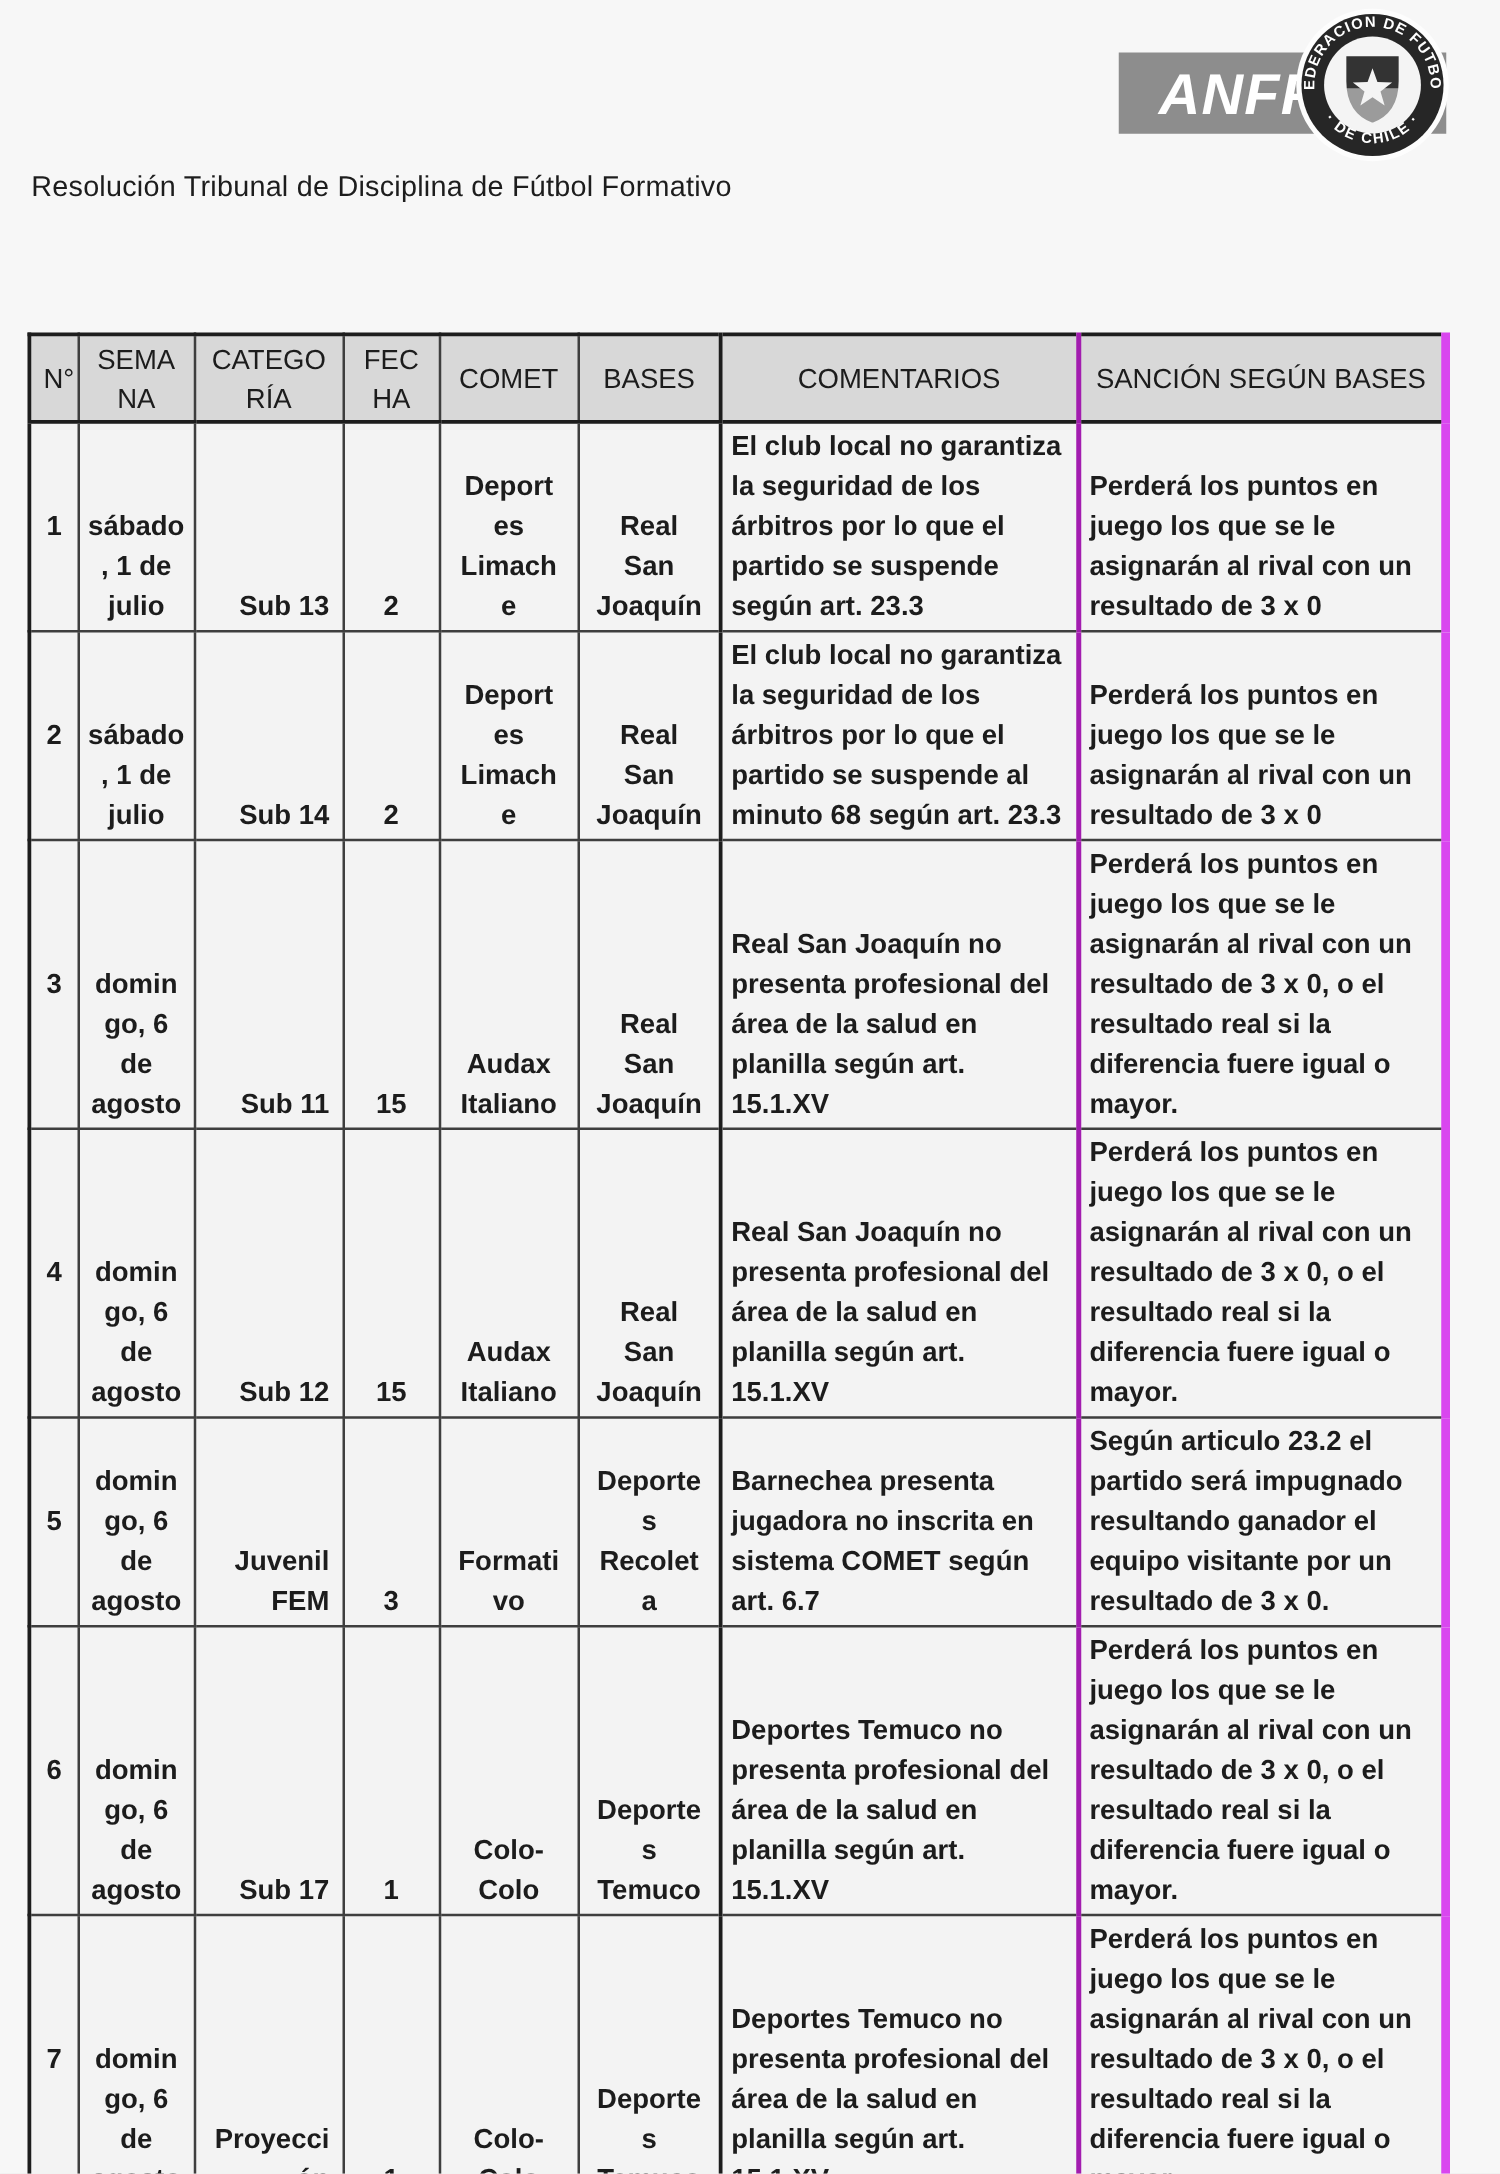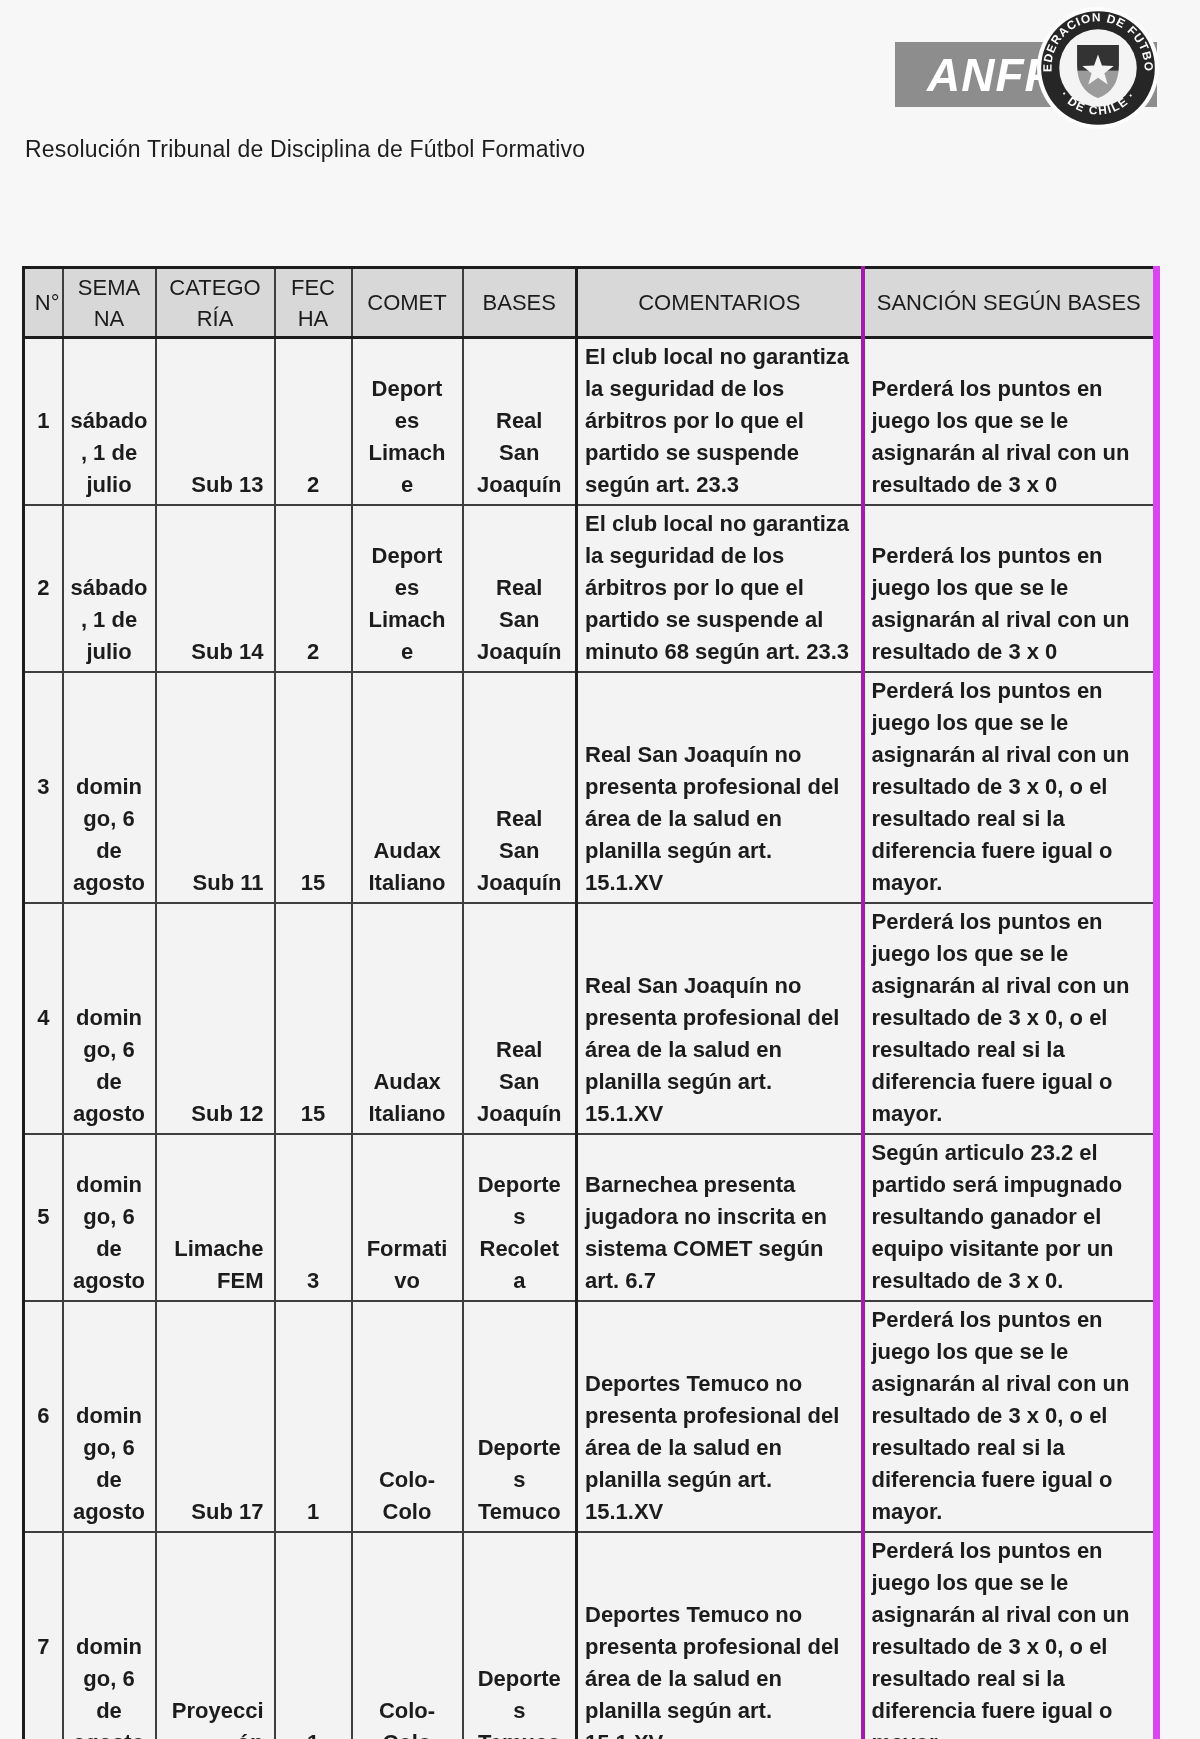--- a/index.html
+++ b/index.html
@@ -134,21 +134,21 @@
           <td class="col-categoria">Sub 12</td>
           <td class="col-fecha">15</td>
           <td class="col-local">Audax Italiano</td>
           <td class="col-visita">Real San Joaquín</td>
           <td class="col-comentarios">Real San Joaquín no presenta profesional del área de la salud en planilla según art. 15.1.XV</td>
           <td class="col-sancion">Perderá los puntos en juego los que se le asignarán al rival con un resultado de 3 x 0, o el resultado real si la diferencia fuere igual o mayor.</td>
         </tr>
         <tr class="row-4">
           <td class="col-n">5</td>
           <td class="col-semana">domingo, 6 de agosto</td>
-          <td class="col-categoria">Limache FEM</td>
+          <td class="col-categoria">Juvenil FEM</td>
           <td class="col-fecha">3</td>
           <td class="col-local">Formativo</td>
           <td class="col-visita">Deportes Recoleta</td>
           <td class="col-comentarios">Barnechea presenta jugadora no inscrita en sistema COMET según art. 6.7</td>
           <td class="col-sancion">Según articulo 23.2 el partido será impugnado resultando ganador el equipo visitante por un resultado de 3 x 0.</td>
         </tr>
         <tr class="row-5">
           <td class="col-n">6</td>
           <td class="col-semana">domingo, 6 de agosto</td>
           <td class="col-categoria">Sub 17</td>

